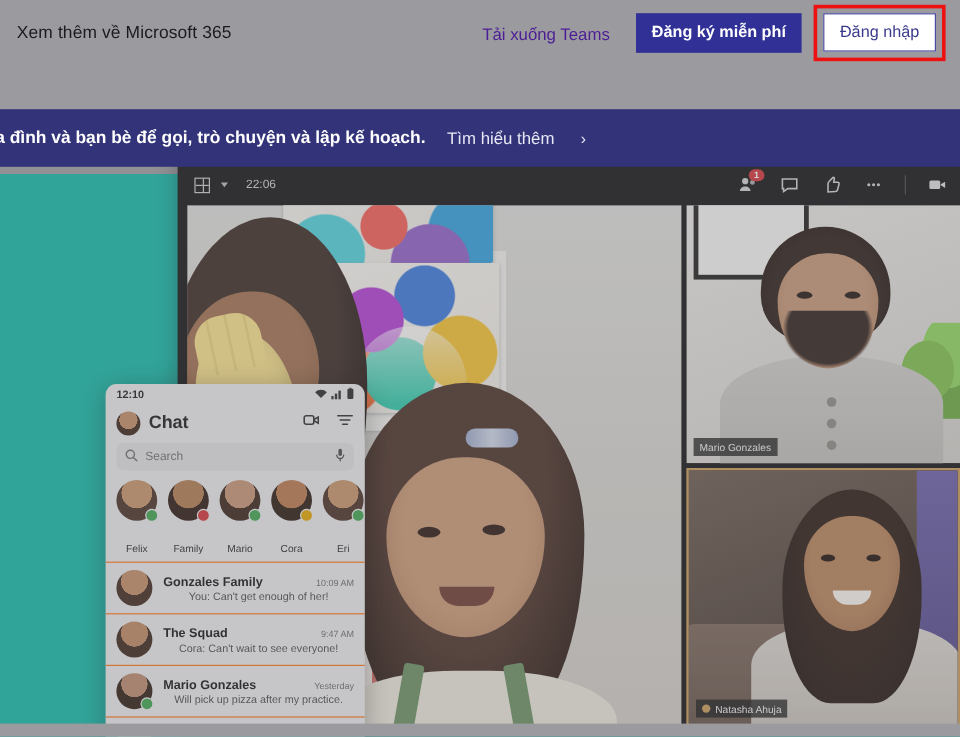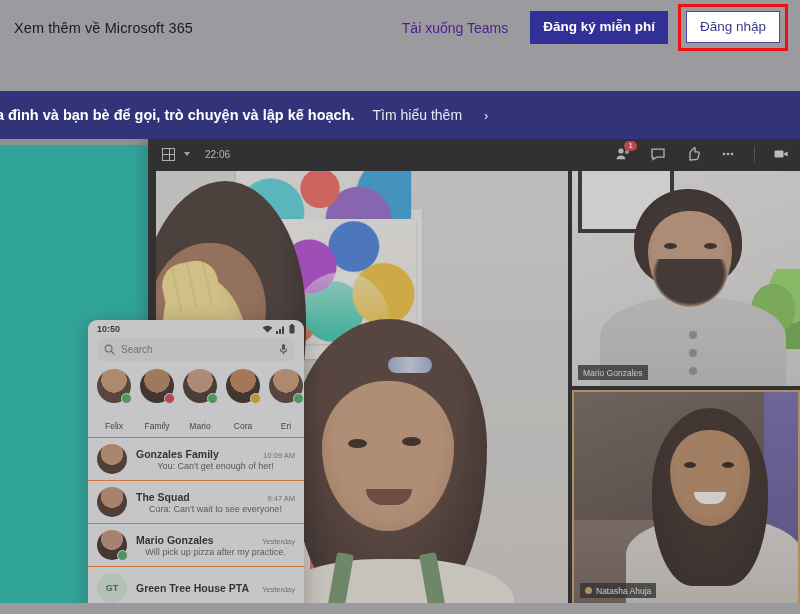--- a/index.html
+++ b/index.html
@@ -493,21 +493,21 @@
             <span>Natasha Ahuja</span>
           </div>
         </div>
 
       </div>
     </div>
 
     <div class="phone">
 
       <div class="ph-status">
-        <span class="ph-time">10:50</span>
+        <span class="ph-time">12:10</span>
         <span class="ph-icons">
           <span class="wifi-ico">
             <svg width="11" height="9" viewBox="0 0 11 9">
                 <path d="M5.5 7.6 0.6 2.8a6.9 6.9 0 0 1 9.8 0z" fill="#2a2a2a"></path>
               </svg>
           </span>
           <span class="sig-ico">
             <svg width="10" height="9" viewBox="0 0 10 9">
               <rect x="0" y="6" width="2" height="3" fill="#2a2a2a"></rect>
               <rect x="3" y="4" width="2" height="5" fill="#2a2a2a"></rect>
@@ -516,20 +516,37 @@
           </span>
           <span class="bat-ico">
             <svg width="6" height="10" viewBox="0 0 6 10">
               <rect x="0.5" y="1" width="5" height="8.4" rx="1" fill="#2a2a2a"></rect>
               <rect x="2" y="0" width="2" height="1" fill="#2a2a2a"></rect>
             </svg>
           </span>
         </span>
       </div>
 
+      <div class="ph-head">
+        <span class="ph-ava"></span>
+        <span class="ph-title">Chat</span>
+        <span class="ph-head-right">
+          <span>
+            <svg width="15" height="14" viewBox="0 0 15 14">
+              <rect x="1.5" y="3.5" width="8" height="7" rx="1.6" fill="none" stroke="#2d2d2d" stroke-width="1.3"></rect>
+              <path d="M10 6.4l3.2-1.8v5l-3.2-1.8z" fill="none" stroke="#2d2d2d" stroke-width="1.3"></path>
+            </svg>
+          </span>
+          <span>
+            <svg width="15" height="14" viewBox="0 0 15 14">
+              <path d="M1.5 3.5h12M3.5 7h8M5.5 10.5h4" stroke="#2d2d2d" stroke-width="1.3" stroke-linecap="round"></path>
+            </svg>
+          </span>
+        </span>
+      </div>
 
       <div class="ph-search">
         <span>
           <svg width="11" height="11" viewBox="0 0 11 11">
             <circle cx="4.6" cy="4.6" r="3.4" fill="none" stroke="#6e6e6e" stroke-width="1.2"></circle>
             <path d="M7.2 7.2 10 10" stroke="#6e6e6e" stroke-width="1.2" stroke-linecap="round"></path>
           </svg>
         </span>
         <span class="ph-search-text">Search</span>
         <span style="margin-left:auto">

